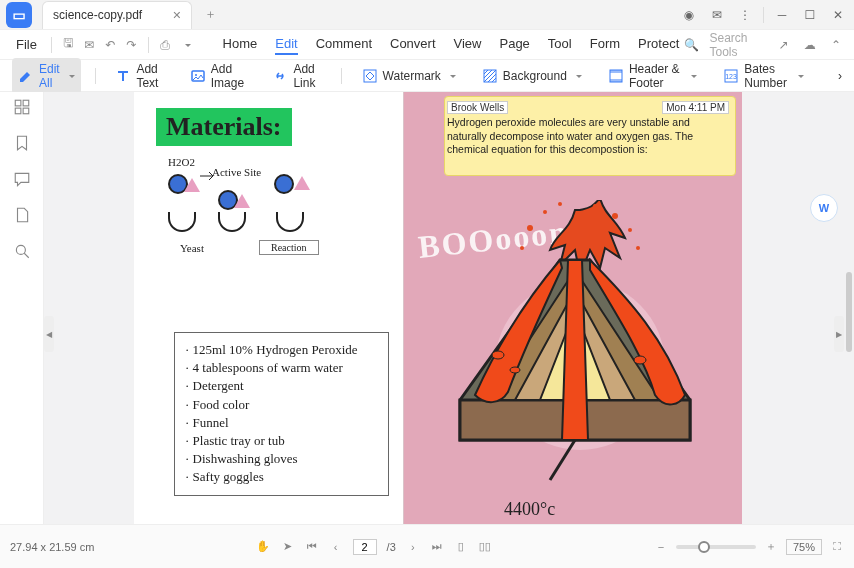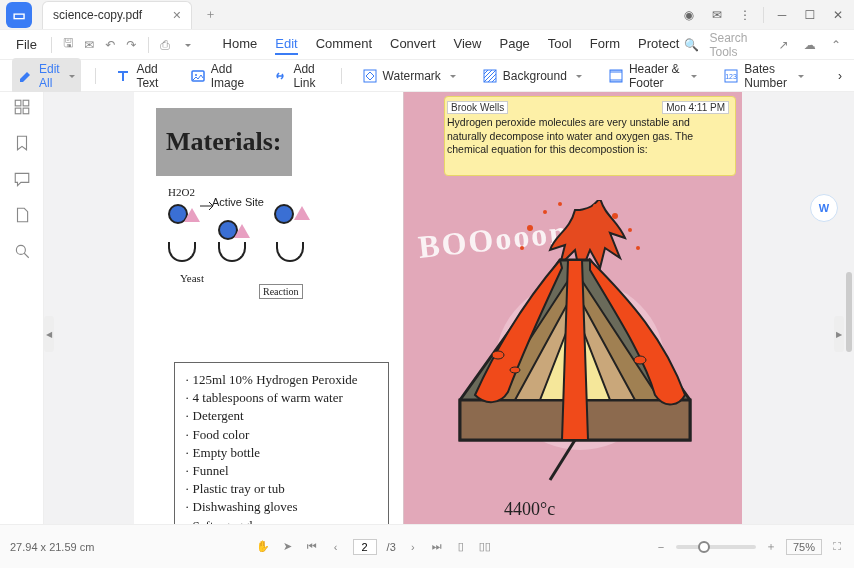--- a/index.html
+++ b/index.html
@@ -25,26 +25,26 @@
 .tool-btn.active { background: #e5e5e5; color: #3a7cf5; }
 .tool-icon { width: 16px; height: 16px; color: #3a7cf5; flex-shrink: 0; }
 .dd::after { content: ""; display: inline-block; border: 3px solid transparent; border-top-color: #888; margin-left: 4px; position: relative; top: 2px; }
 .toolbar .spacer { margin-left: auto; }
 .sidebar { position: absolute; left: 0; top: 92px; bottom: 28px; width: 44px; background: #fff; border-right: 1px solid #eee; display: flex; flex-direction: column; align-items: center; padding-top: 6px; gap: 18px; }
 .sidebar .sicon { width: 18px; height: 18px; color: #888; }
 .workspace { position: absolute; left: 44px; right: 0; top: 92px; bottom: 28px; background: #f2f2f3; overflow: hidden; }
 .page-wrap { position: absolute; left: 90px; top: 0; width: 610px; height: 100%; display: flex; }
 .left-page { width: 270px; background: #fff; position: relative; border-right: 1px solid #dac3c9; }
 .right-page { width: 338px; background: #e2a8b9; position: relative; }
-.materials-title { display: inline-block; background: #a3a3a3; font-family: Georgia, serif; font-weight: bold; font-size: 26px; padding: 19px 10px; margin: 16px 0 0 22px; color: #222; }
+.materials-title { display: inline-block; background: #22c55e; font-family: Georgia, serif; font-weight: bold; font-size: 26px; padding: 4px 10px; margin: 16px 0 0 22px; color: #222; }
 .diagram-area { margin: 16px 0 0 30px; height: 120px; position: relative; }
 .label-h2o2 { position: absolute; left: 4px; top: -6px; font-family: "Comic Sans MS", cursive; font-size: 11px; color: #222; }
-.label-active { position: absolute; left: 48px; top: 4px; font-family: Liberation Sans, sans-serif; font-size: 11px; color: #222; }
+.label-active { position: absolute; left: 48px; top: 4px; font-family: Liberation Serif, serif; font-size: 11px; color: #222; }
 .label-yeast { position: absolute; left: 16px; top: 80px; font-family: "Comic Sans MS", cursive; font-size: 11px; color: #222; }
-.label-reaction { position: absolute; left: 95px; top: 78px; font-family: "Comic Sans MS", cursive; font-size: 10px; color: #222; border: 1px solid #888; padding: 1px 3px; background: #fff; margin-top: 14px; }
+.label-reaction { position: absolute; left: 95px; top: 78px; font-family: "Comic Sans MS", cursive; font-size: 10px; color: #222; border: 1px solid #888; padding: 1px 11px; background: #fff; }
 .molset { position: absolute; top: 12px; }
 .molset.m1 { left: 0; }
 .molset.m2 { left: 50px; }
 .molset.m3 { left: 108px; }
 .circle-blue { width: 20px; height: 20px; border-radius: 50%; background: #3a6fd4; border: 2px solid #222; display: inline-block; position: absolute; }
 .tri-pink { width: 0; height: 0; border-left: 8px solid transparent; border-right: 8px solid transparent; border-bottom: 14px solid #e89fc1; position: absolute; }
 .cup { width: 28px; height: 20px; border: 2px solid #222; border-top: none; border-radius: 0 0 14px 14px; position: absolute; top: 38px; background: #fff; }
 .materials-box { margin: 50px 14px 0 40px; border: 1.5px solid #666; padding: 8px 10px; font-family: "Comic Sans MS", Georgia, cursive; font-size: 13px; line-height: 1.4; color: #222; }
 .materials-box div::before { content: "· "; }
 .comment-note { position: absolute; top: 4px; left: 40px; width: 292px; background: #fdf0a7; border: 1px solid #e8d667; border-radius: 4px; padding: 4px 6px 18px 2px; font-size: 11px; }
@@ -234,21 +234,20 @@
             <div class="cup" style="left:4px"></div>
           </div>
         <div class="label-yeast">Yeast</div>
         <div class="label-reaction">Reaction</div>
       </div>
       <div class="materials-box">
         <div>125ml 10% Hydrogen Peroxide</div>
         <div>4 tablespoons of warm water</div>
         <div>Detergent</div>
         <div>Food color</div>
-        <div>Empty bottle</div>
         <div>Funnel</div>
         <div>Plastic tray or tub</div>
         <div>Dishwashing gloves</div>
         <div>Safty goggles</div>
       </div>
     </div>
 
     <div class="right-page">
       <div class="comment-note">
         <div class="comment-head">

